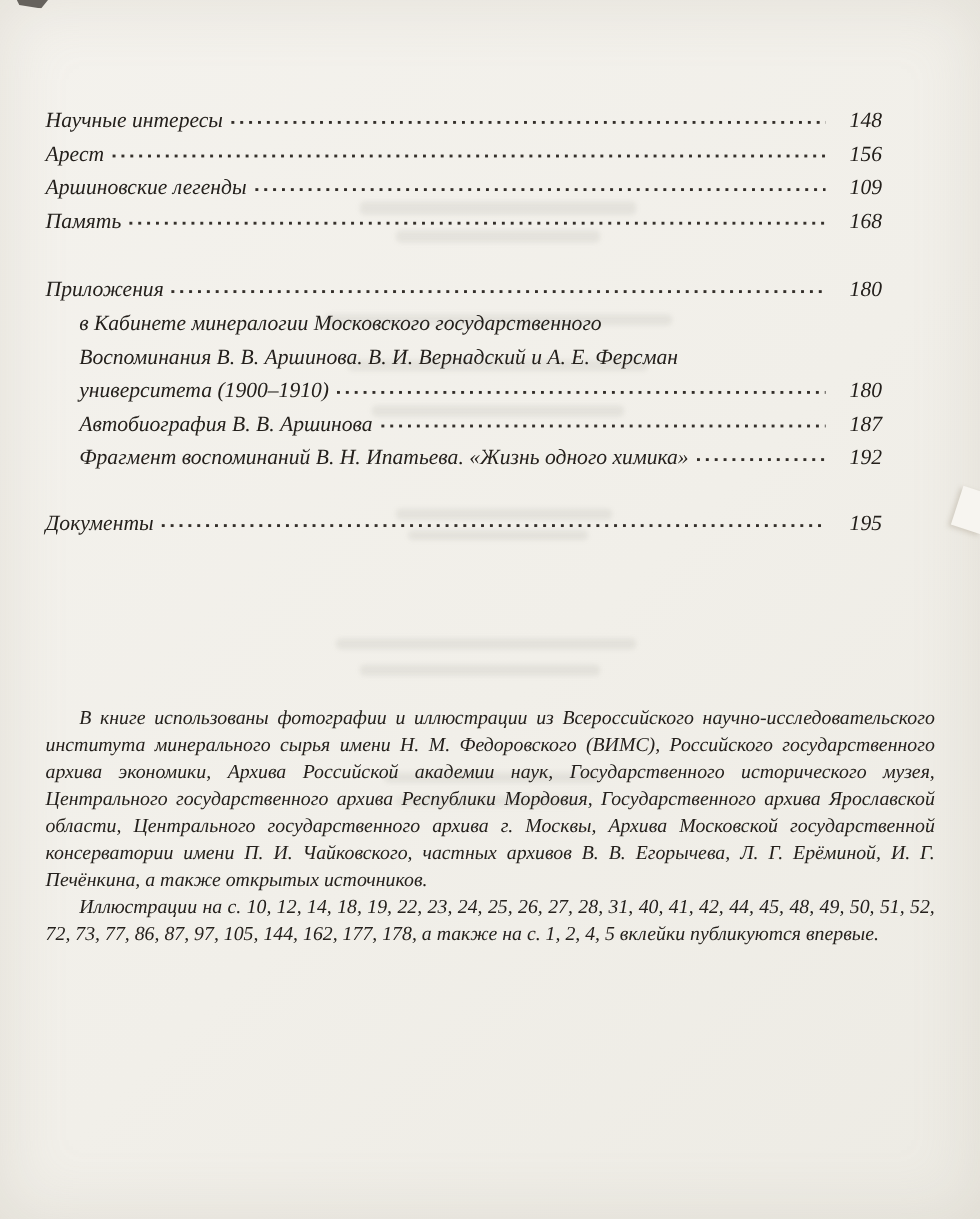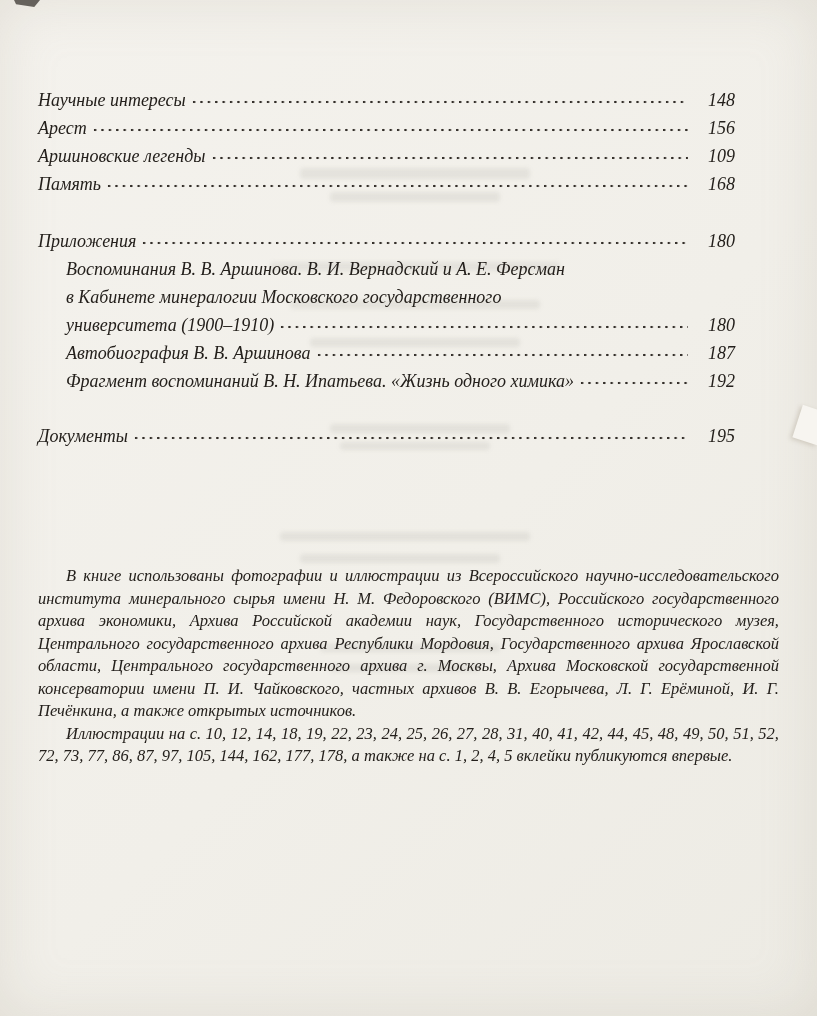--- a/index.html
+++ b/index.html
@@ -80,21 +80,21 @@
     white-space: nowrap;
   }
   .toc-sub {
     padding-left: 28px;
   }
   .gap-lg { height: 29px; }
   .gap-md { height: 27px; }
   .notes {
     position: relative;
     width: 741px;
-    margin-top: 88px;
+    margin-top: 110px;
     font-size: 16.5px;
     line-height: 22.5px;
     text-align: justify;
   }
   .notes p {
     margin: 0;
     text-indent: 28px;
   }
 </style>
 </head>
@@ -145,22 +145,22 @@
 
     <div class="gap-lg"></div>
 
     <div class="toc-row">
       <span class="toc-title">Приложения</span>
       <span class="leader"></span>
       <span class="toc-page">180</span>
     </div>
 
     <div class="toc-sub">
+      <div class="toc-line">в Кабинете минералогии Московского государственного</div>
       <div class="toc-line">Воспоминания В. В. Аршинова. В. И. Вернадский и А. Е. Ферсман</div>
-      <div class="toc-line">в Кабинете минералогии Московского государственного</div>
       <div class="toc-row">
         <span class="toc-title">университета (1900–1910)</span>
         <span class="leader"></span>
         <span class="toc-page">180</span>
       </div>
     </div>
 
     <div class="toc-sub">
       <div class="toc-row">
         <span class="toc-title">Автобиография В. В. Аршинова</span>

